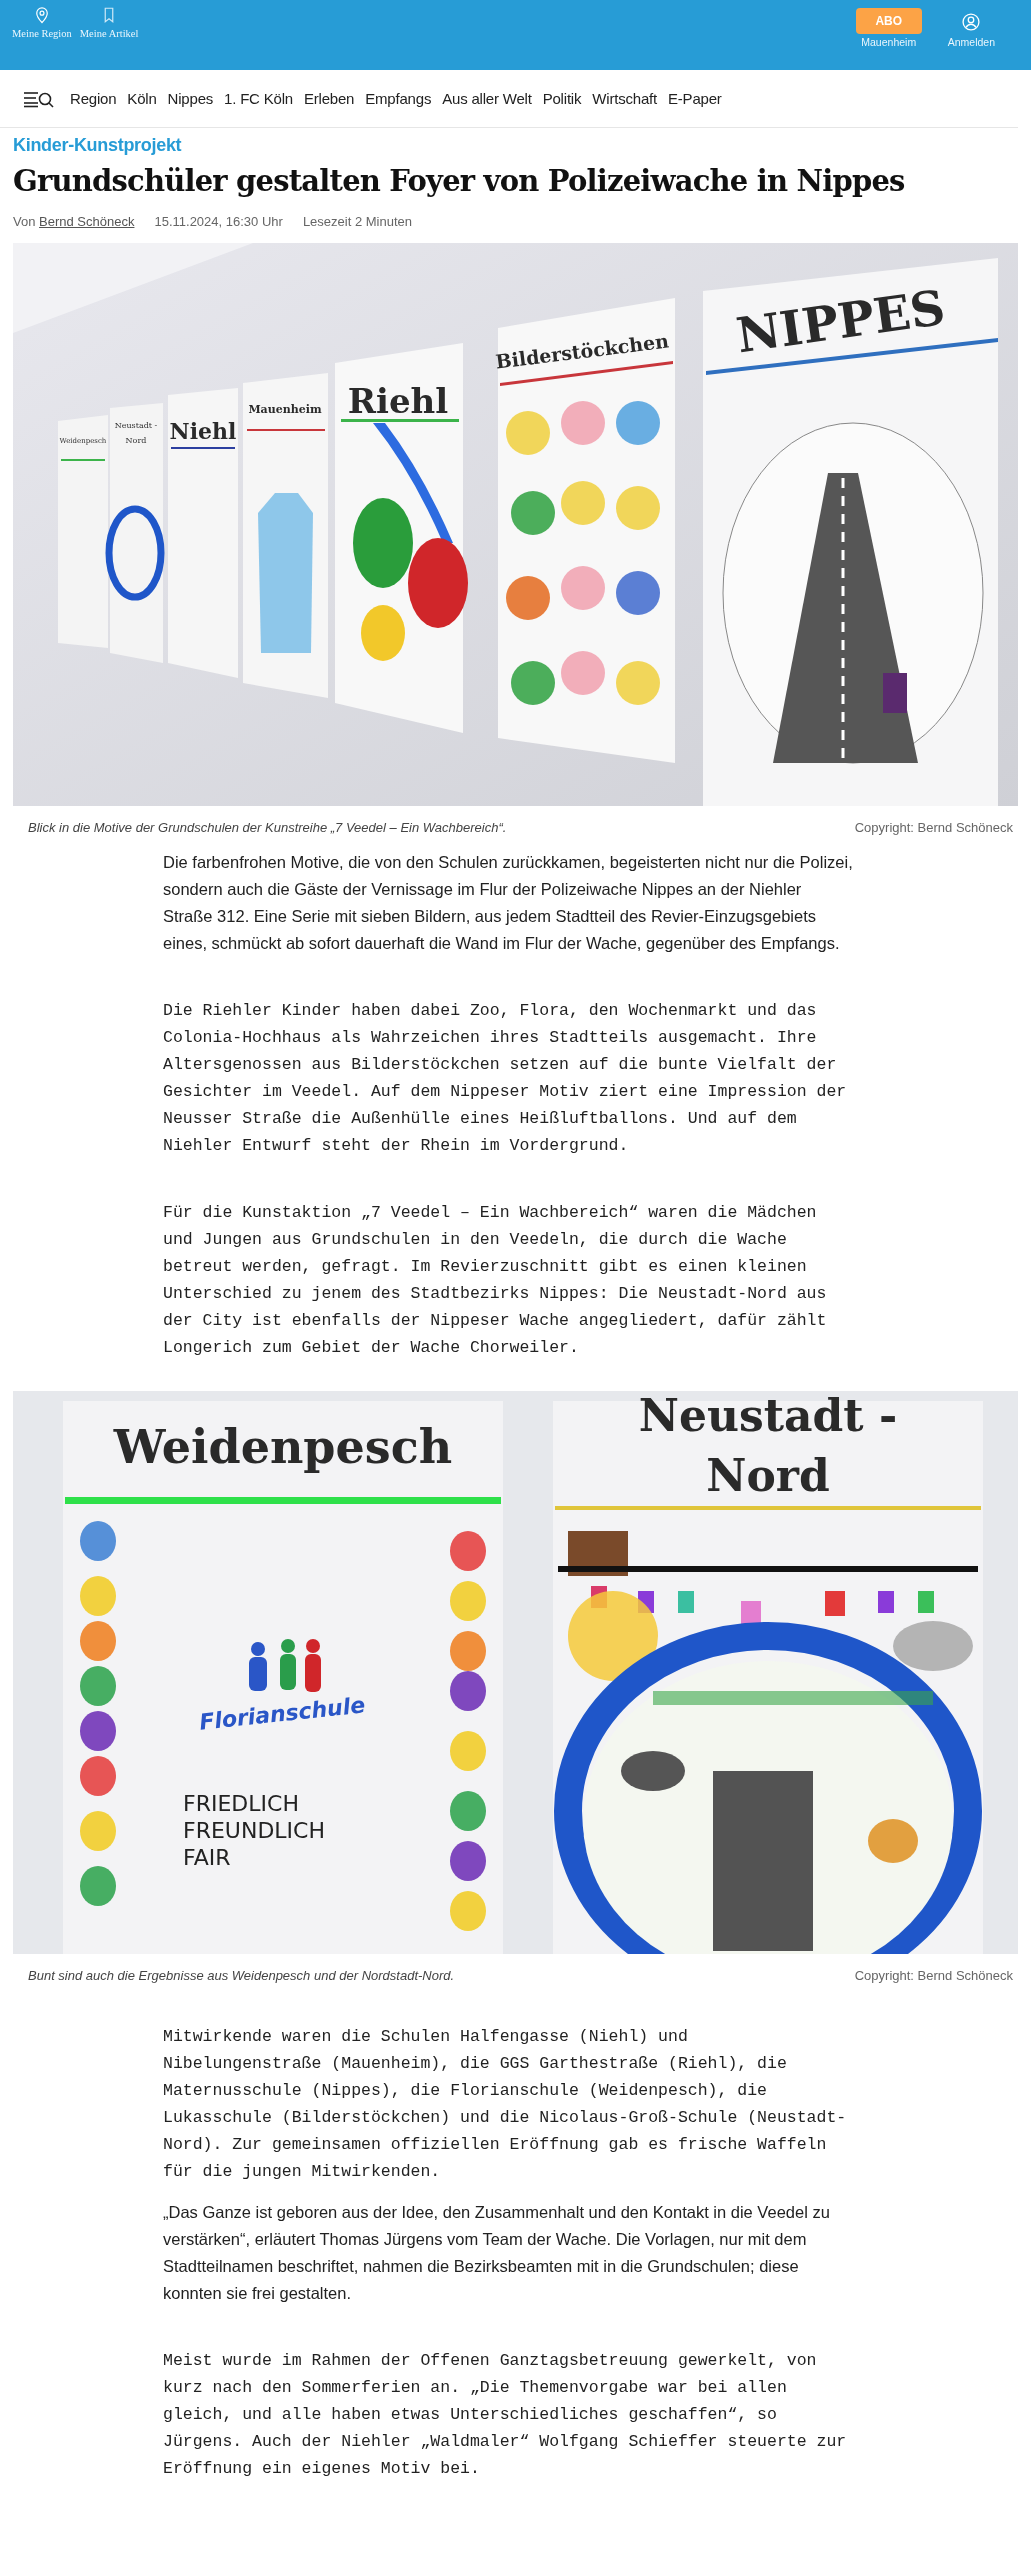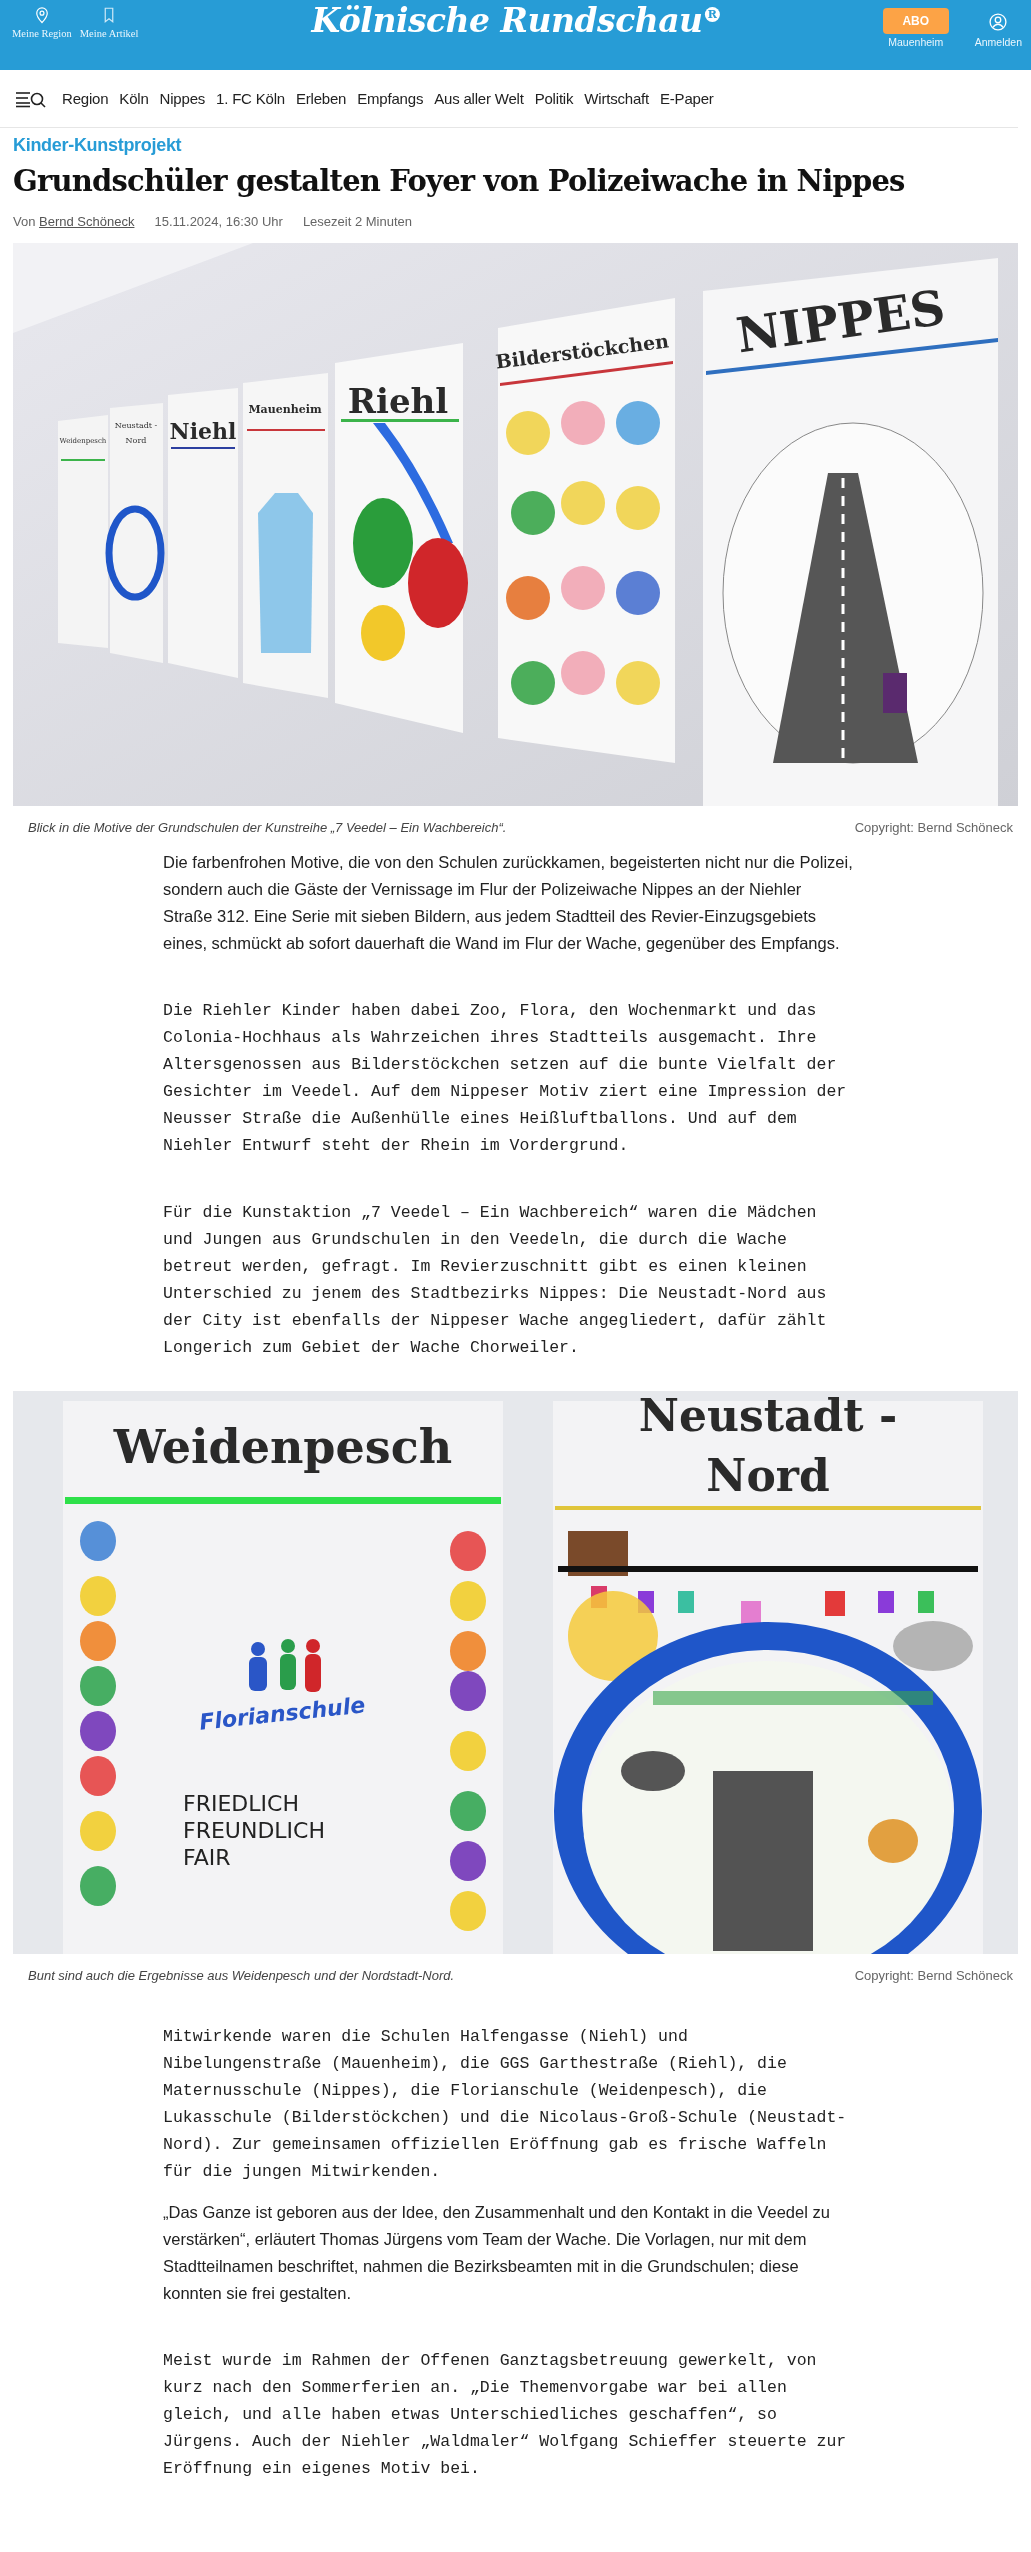--- a/index.html
+++ b/index.html
@@ -2,30 +2,30 @@
 <html><head>
 <meta charset="utf-8">
 <style>
   * { box-sizing: border-box; margin: 0; padding: 0; }
   html, body { width: 1031px; background: #ffffff; }
   body { font-family: "Liberation Sans", "DejaVu Sans", sans-serif; color: #1a1a1a; }
 
   
   .topbar { position: relative; height: 70px; background: #279cd6; color: #fff; }
   .topbar .left { position: absolute; left: 12px; top: 6px; display: flex; gap: 8px; font-family: Liberation Serif, serif; }
-  .topbar .right { position: absolute; right: 9px; top: 8px; display: flex; gap: 26px; align-items: flex-start; }
+  .topbar .right { position: absolute; right: 36px; top: 8px; display: flex; gap: 26px; align-items: flex-start; }
   .tb-item { display: flex; flex-direction: column; align-items: center; font-size: 10.5px; color: #eaf6fd; cursor: pointer; }
   .tb-item svg { width: 18px; height: 18px; margin-bottom: 4px; }
   .logo { position: absolute; left: 50%; top: 1px; transform: translateX(-50%); font-family: "DejaVu Serif", serif; font-weight: bold; font-size: 33px; color: #fff; letter-spacing: -0.5px; font-style: italic; white-space: nowrap; }
   .logo sup { font-size: 11px; font-style: normal; display: inline-block; background: #fff; color: #279cd6; border-radius: 50%; width: 15px; height: 15px; line-height: 15px; text-align: center; vertical-align: top; margin-left: 2px; margin-top: 6px; }
   .abo-btn { background: #fca346; color: #fff; font-weight: bold; font-size: 12px; border-radius: 4px; width: 66px; height: 26px; line-height: 26px; text-align: center; margin-bottom: 2px; }
   .tb-item.abo { font-size: 10.5px; }
 
   
-  .nav { height: 58px; display: flex; align-items: center; padding: 0 14px; border-bottom: 1px solid #e6e6e6; margin: 0 13px 0 0; margin-left: 0; }
+  .nav { height: 58px; display: flex; align-items: center; padding: 0 22px; border-bottom: 1px solid #e6e6e6; margin: 0 13px 0 0; margin-left: 0; }
   .nav-inner { display: flex; align-items: center; gap: 0; }
   .menu-icon { width: 34px; height: 20px; margin-right: 14px; cursor: pointer; }
   .nav a { font-size: 15px; color: #222; text-decoration: none; margin-right: 11px; letter-spacing: -0.2px; }
 
   
   .kicker { color: #279cd6; font-weight: bold; font-size: 18px; margin: 7px 0 0 13px; letter-spacing: -0.3px; }
   .headline { font-family: "DejaVu Serif", serif; font-weight: bold; font-size: 29px; margin: 8px 0 0 13px; color: #111; letter-spacing: -0.8px; }
   .meta { font-size: 13px; color: #666; margin: 16px 0 0 13px; display: flex; gap: 20px; }
   .meta .author { color: #555; text-decoration: underline; }
 
@@ -57,21 +57,20 @@
       <span>Meine Region</span>
     </div>
     <div class="tb-item">
       <svg viewBox="0 0 24 24" fill="none" stroke="#cfe9f7" stroke-width="1.6">
           <path d="M7 3h10v18l-5-4-5 4z"></path>
         </svg>
       <span>Meine Artikel</span>
     </div>
   </div>
 
-  <div class="logo"><span>Kölnische Rundschau</span><sup>R</sup></div>
 
   <div class="right">
     <div class="tb-item abo">
       <div class="abo-btn">ABO</div>
       <span>Mauenheim</span>
     </div>
     <div class="tb-item">
       <svg viewBox="0 0 24 24" fill="none" stroke="#fff" stroke-width="1.6" style="width:20px;height:20px;margin-top:4px">
           <circle cx="12" cy="12" r="9.5"></circle>
           <circle cx="12" cy="9.5" r="3.3"></circle>

